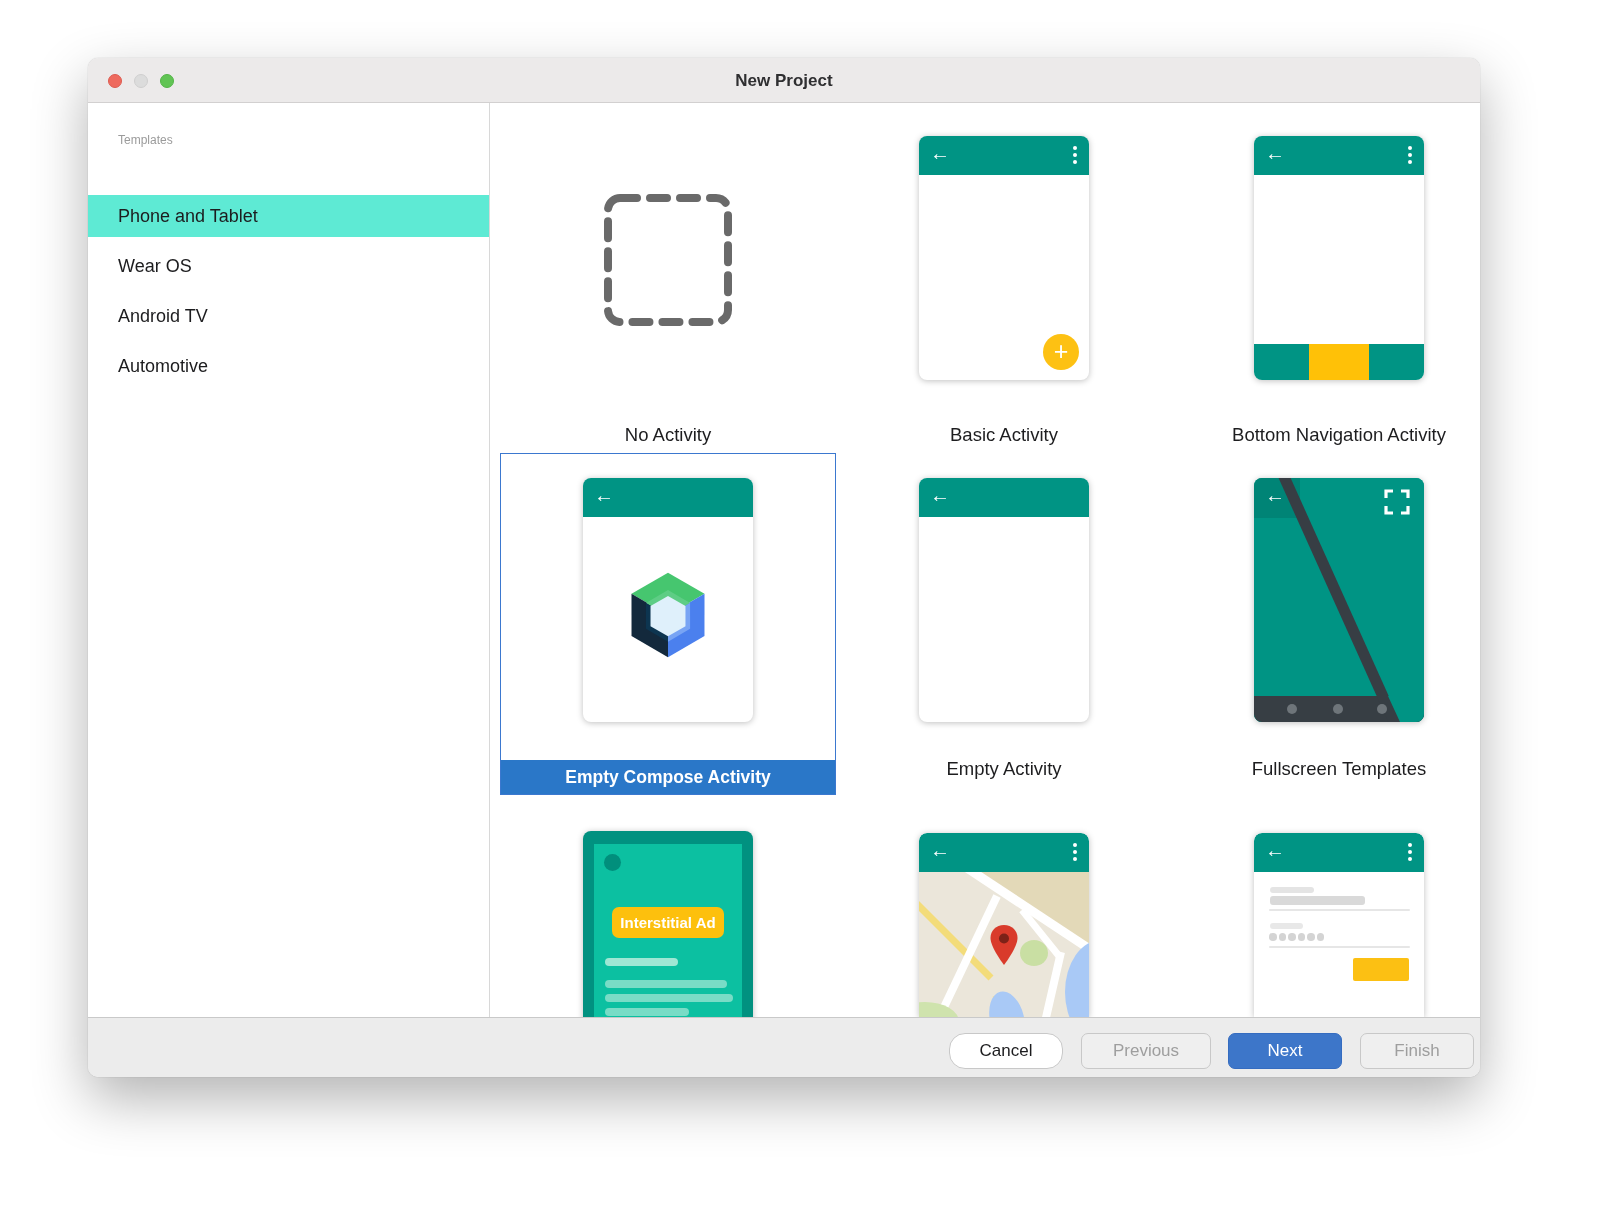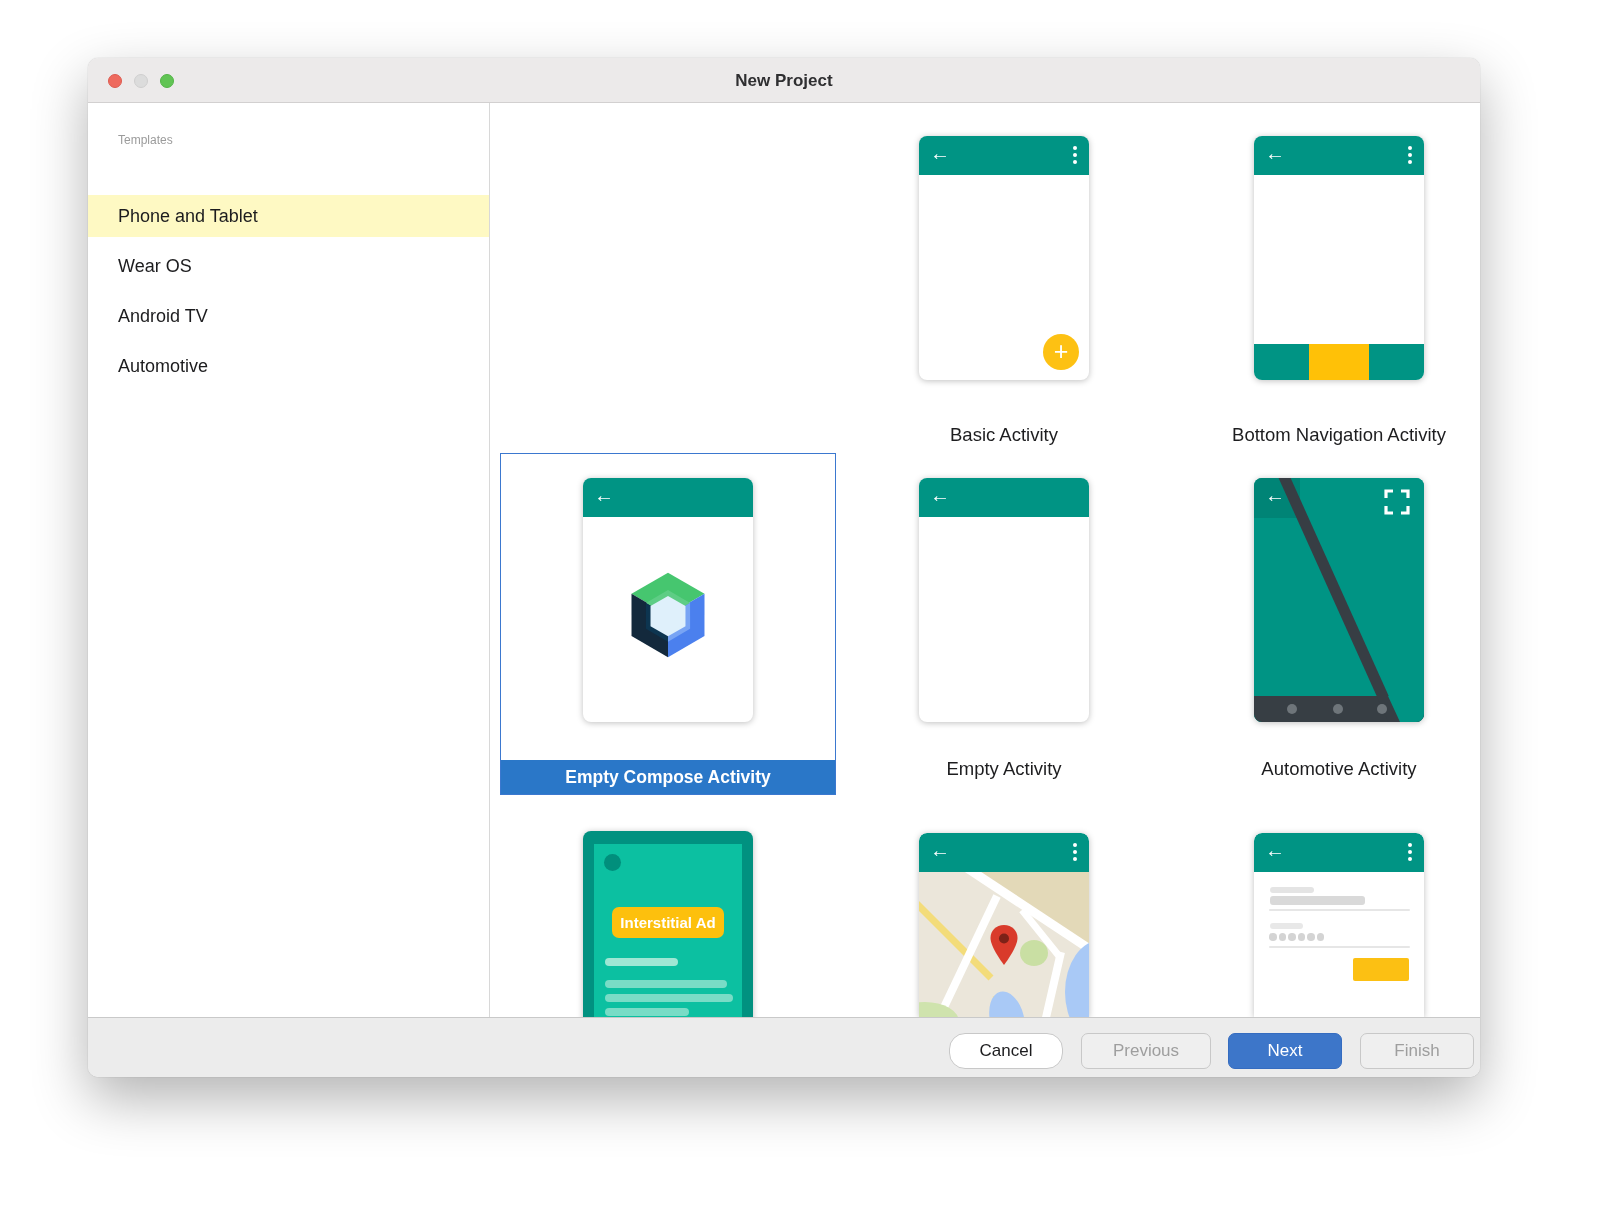--- a/index.html
+++ b/index.html
@@ -19,21 +19,21 @@
   .light.red{background:#ee6a5e;border:.5px solid #dd5b50;}
   .light.gray{background:#dcdcdc;border:.5px solid #cfcfcf;}
   .light.green{background:#61c454;border:.5px solid #53b447;}
 
   
   .sidebar{position:absolute;left:0;top:45px;width:402px;bottom:60px;background:#fff;
     border-right:1px solid #d8d8d8;}
   .side-header{position:absolute;left:30px;top:30px;font-size:12px;color:#9b9b9b;}
   .side-item{position:absolute;left:0;width:100%;height:42px;line-height:42px;
     padding-left:30px;font-size:18px;color:#1c1c1e;cursor:default;}
-  .side-item.selected{background:#fef9c3;}
+  .side-item.selected{background:#5eead4;}
 
   
   .content{position:absolute;left:402px;top:45px;right:0;bottom:60px;background:#fff;overflow:hidden;}
   .cell{position:absolute;width:336px;}
   .cell-label{position:absolute;left:-30px;right:-30px;text-align:center;font-size:18.5px;color:#1d1d1f;}
 
   .phone{position:absolute;left:50%;transform:translateX(-50%);width:170px;height:244px;
     background:#fff;border-radius:8px;box-shadow:0 1px 6px rgba(0,0,0,.25);}
   .appbar{position:absolute;left:0;top:0;right:0;height:39px;background:#009484;border-radius:8px 8px 0 0;}
   .back{position:absolute;left:11px;top:6px;color:#fff;font-size:20px;}
@@ -100,20 +100,26 @@
   <div class="sidebar">
     <div class="side-header">Templates</div>
     <div class="side-item selected" style="top:92px">Phone and Tablet</div>
     <div class="side-item" style="top:142px">Wear OS</div>
     <div class="side-item" style="top:192px">Android TV</div>
     <div class="side-item" style="top:242px">Automotive</div>
   </div>
 
   <div class="content">
 
+    <div class="cell" style="left:10px;top:25px;height:330px">
+      <svg style="position:absolute;left:50%;transform:translateX(-50%);top:65px" width="130" height="134">
+        <rect x="5" y="5" width="120" height="124" rx="12" fill="none" stroke="#6a6a6a" stroke-width="8" stroke-dasharray="17 13" stroke-linecap="round"></rect>
+      </svg>
+      <div class="cell-label" style="top:296px">No Activity</div>
+    </div>
 
     <div class="cell" style="left:346px;top:25px;height:330px">
       <div class="phone" style="top:8px">
         <div class="appbar">
           <span class="back">←</span>
           <span class="dots">
               <i></i>
               <i></i>
               <i></i>
             </span>
@@ -182,21 +188,21 @@
           <circle cx="128" cy="231" r="5" fill="#6e757a"></circle>
           <g transform="translate(132,13)" stroke="#fff" stroke-width="3.2" fill="none">
             <path d="M0,7 L0,0 L7,0"></path>
               <path d="M15,0 L22,0 L22,7"></path>
             <path d="M22,15 L22,22 L15,22"></path>
               <path d="M7,22 L0,22 L0,15"></path>
           </g>
         </svg>
         <span class="back">←</span>
       </div>
-      <div class="cell-label" style="top:305px">Automotive Activity</div>
+      <div class="cell-label" style="top:305px">Fullscreen Templates</div>
     </div>
 
     <div class="cell" style="left:10px;top:715px;height:199px">
       <div class="phone clip ad-card" style="top:13px">
         <div class="ad-inner">
           <div class="ad-circle"></div>
           <div class="ad-badge">Interstitial Ad</div>
           <div class="ad-line" style="left:11px;top:114px;width:73px;background:#9fe7d4"></div>
           <div class="ad-line" style="left:11px;top:136px;width:122px"></div>
           <div class="ad-line" style="left:11px;top:150px;width:128px"></div>

